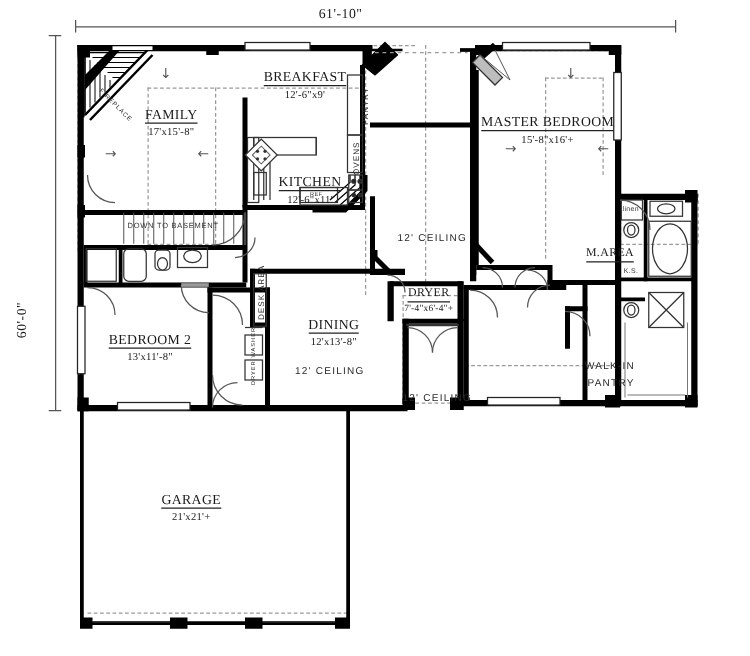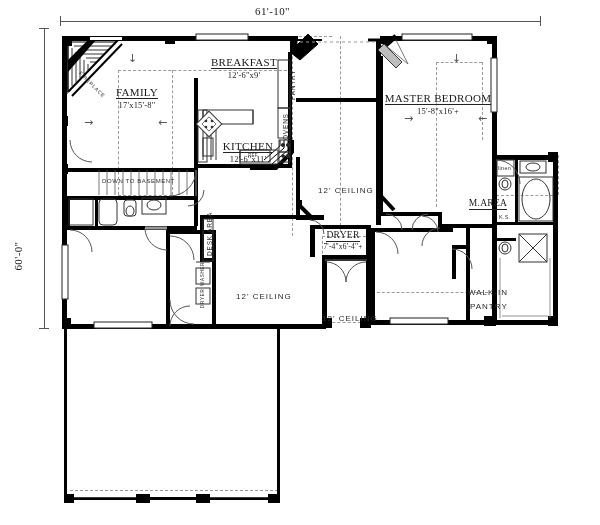--- a/index.html
+++ b/index.html
@@ -389,30 +389,42 @@
   <div class="room" style="left:384px; top:88px; width:108px;">
     <div class="nm">MASTER BEDROOM</div>
     <div class="dm">15'-8"x16'+</div>
   </div>
 
   <div class="room" style="left:462px; top:192px; width:52px;">
     <div class="nm sm">M.AREA</div>
   </div>
 
 
-
+  <div class="room" style="left:72px; top:262px; width:96px;">
+    <div class="nm">BEDROOM 2</div>
+    <div class="dm">13'x11'-8"</div>
+  </div>
+
+  <div class="room" style="left:228px; top:250px; width:78px;">
+    <div class="nm">DINING</div>
+    <div class="dm">12'x13'-8"</div>
+  </div>
 
 
   <div class="room" style="left:312px; top:224px; width:62px;">
     <div class="nm sm">DRYER</div>
     <div class="dm" style="font-size:7.5px;">7'-4"x6'-4"+</div>
   </div>
 
 
 
+  <div class="room" style="left:108px; top:390px; width:90px;">
+    <div class="nm">GARAGE</div>
+    <div class="dm">21'x21'+</div>
+  </div>
 
   <div class="note" style="left:318px; top:186px;">12' CEILING</div>
   <div class="note" style="left:236px; top:292px;">12' CEILING</div>
   <div class="note" style="left:322px; top:314px;">12' CEILING</div>
   <div class="tinylabel" style="left:102px; top:178px; font-size:6px; letter-spacing:.6px;">DOWN TO BASEMENT</div>
 
   <div class="note" style="left:468px; top:288px;">WALK-IN</div>
   <div class="note" style="left:470px; top:302px;">PANTRY</div>
 
   <div class="vlabel" style="left:289px; top:100px; transform:rotate(-90deg);">PANTRY</div>

